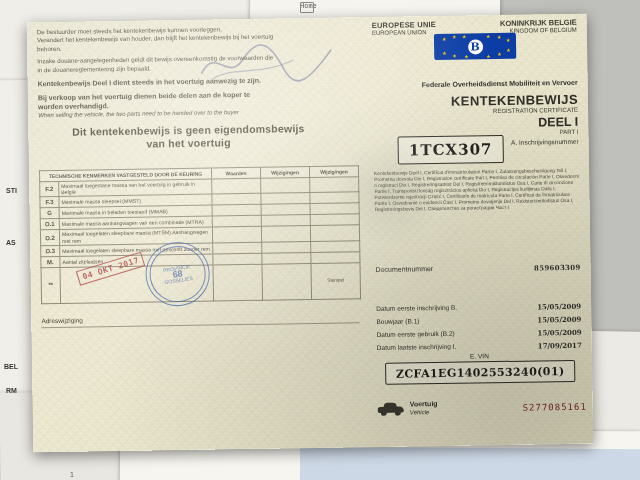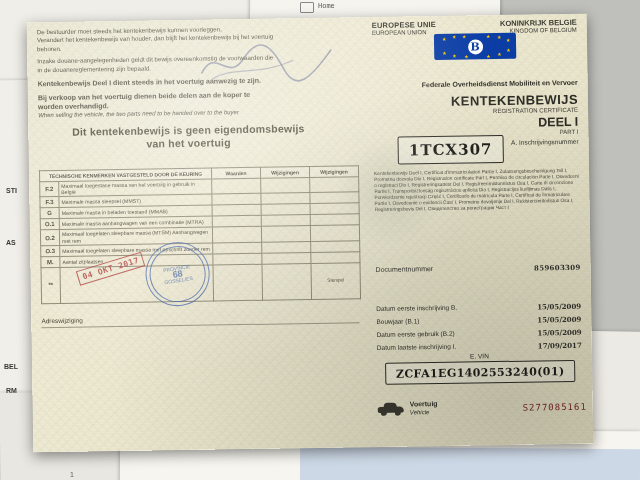--- a/index.html
+++ b/index.html
@@ -148,21 +148,21 @@
   <div class="paper-bg bg1"></div>
   <div class="paper-bg bg2"></div>
   <div class="paper-bg bg3"></div>
   <div class="paper-bg bg5"></div>
   <div class="paper-bg bg6"></div>
   <div class="paper-bg bg4"></div>
   <div class="bg-blue"></div>
 
   <div class="strip" style="left:378px;top:18px;font-weight:bold;font-size:9px;">IVECO BELGIUM</div>
   <div class="strip" style="left:378px;top:30px;font-size:8px;">A. GOSSETLAAN 28A</div>
-  <div class="strip" style="left:318px;top:2px;font-size:7px;color:#555;">Home</div>
+  <div class="strip" style="left:300px;top:2px;font-size:7px;color:#555;">Home</div>
   <div class="strip" style="left:300px;top:2px;width:12px;height:9px;border:1px solid #888;border-radius:1px;"></div>
 
   <div class="bgtext b" style="left:6px;top:186px;">STI</div>
   <div class="bgtext b" style="left:6px;top:238px;">AS</div>
   <div class="bgtext b" style="left:6px;top:386px;">RM</div>
   <div class="bgtext b" style="left:4px;top:362px;">BEL</div>
   <div class="bgtext" style="left:70px;top:470px;">1</div>
 
   <div class="doc">
     <div class="guilloche"></div>

